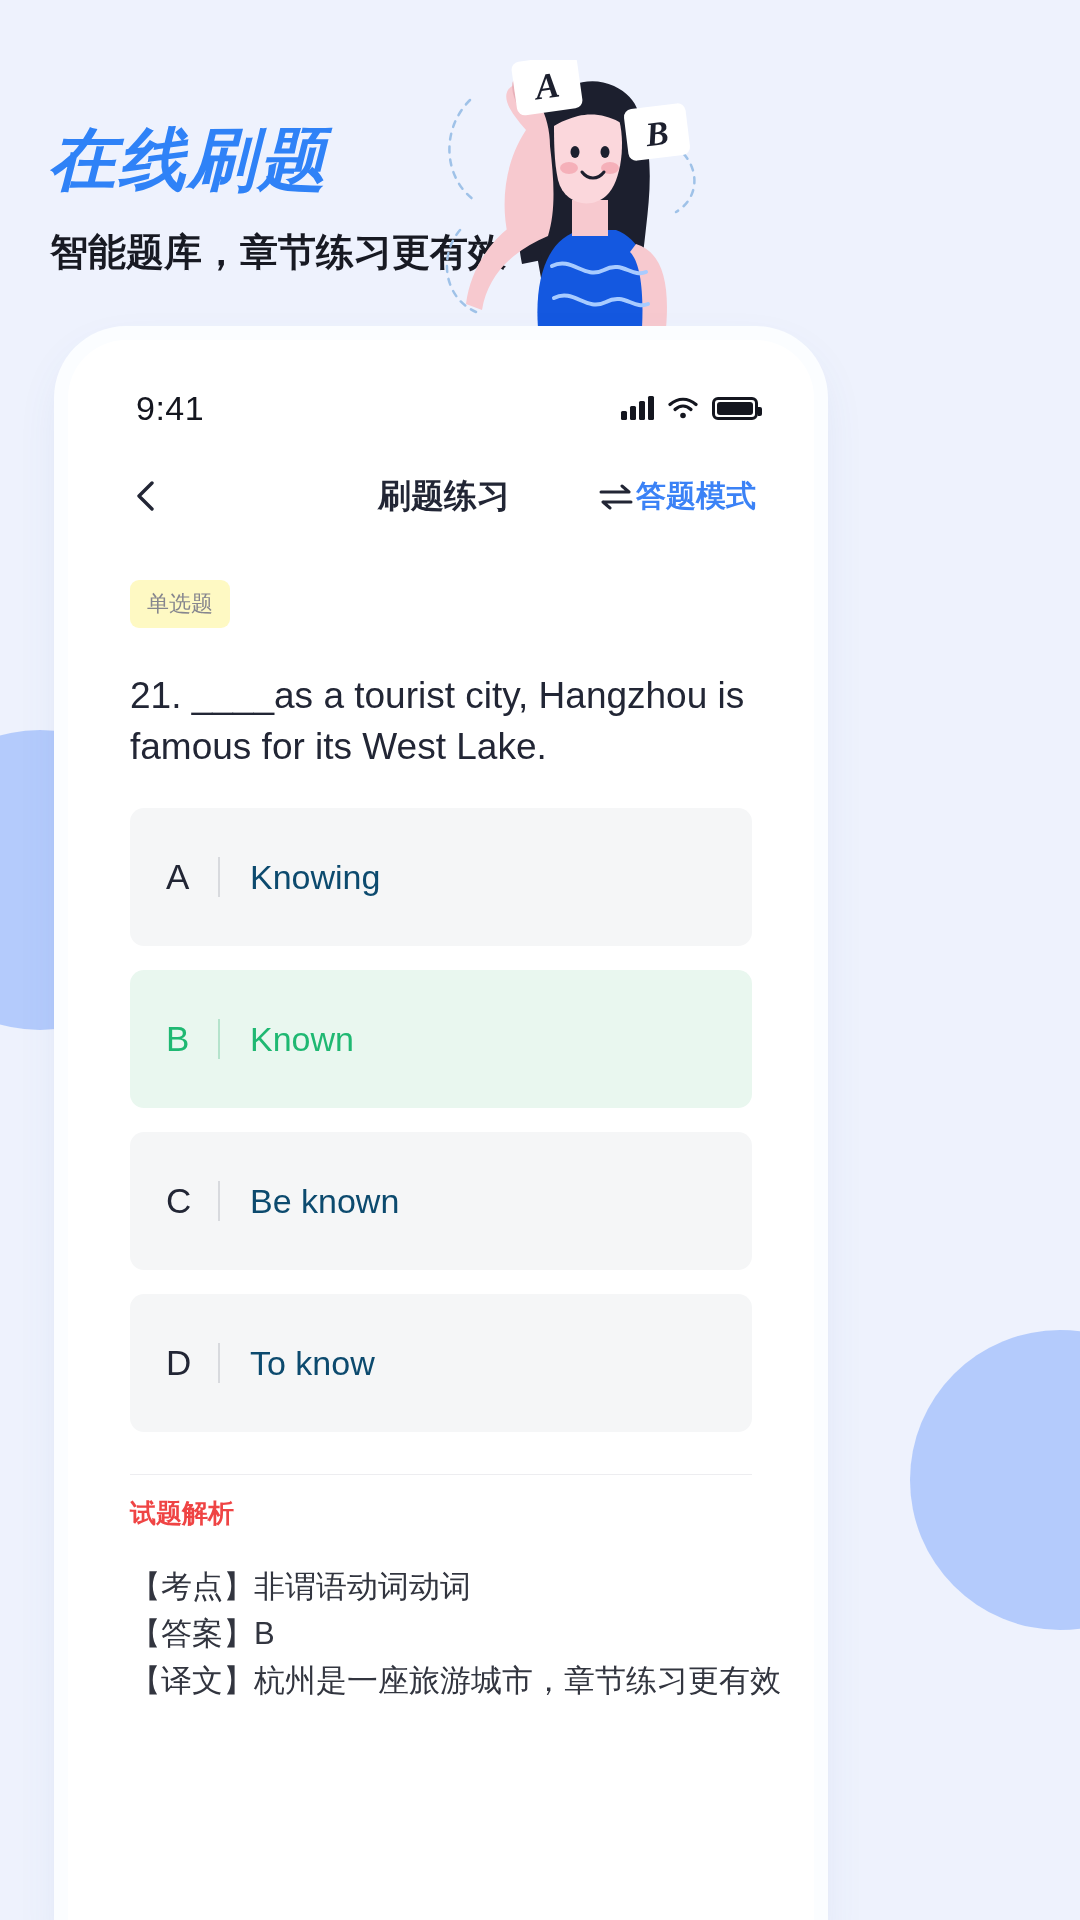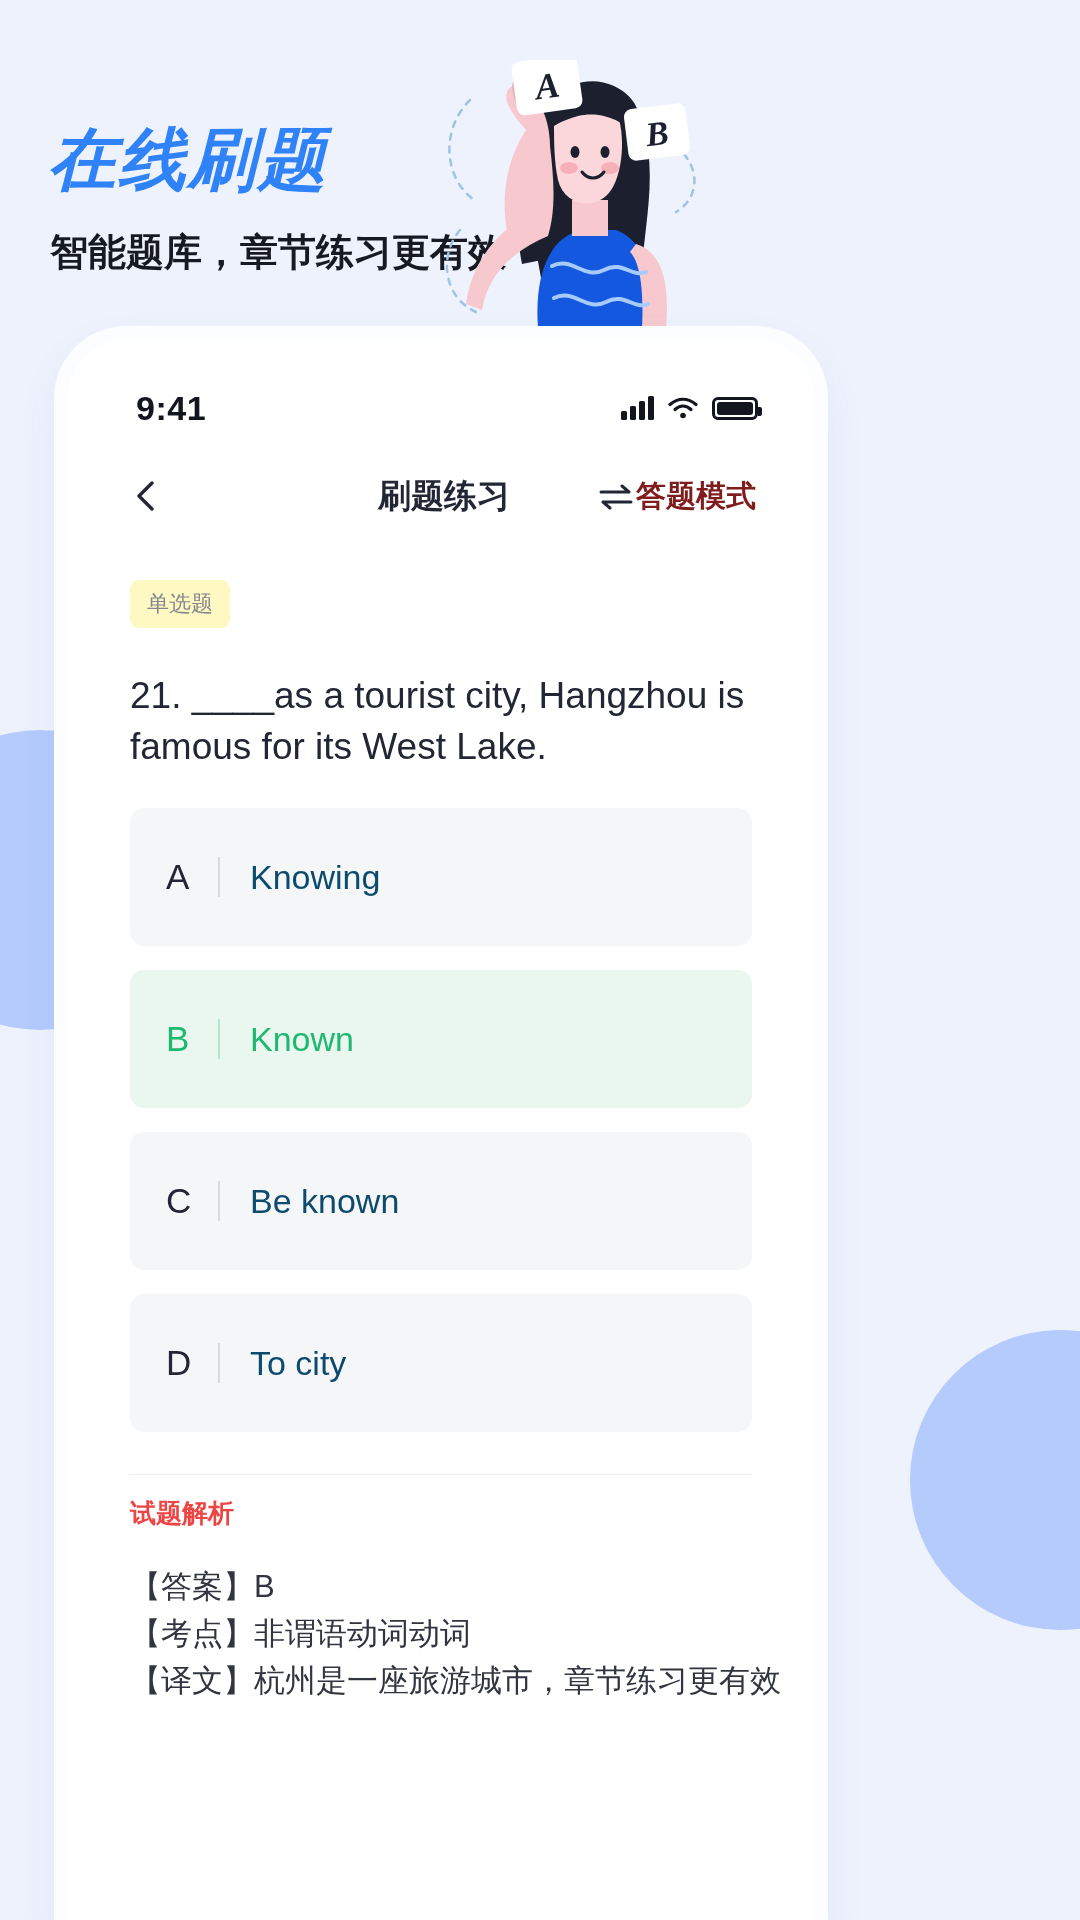--- a/index.html
+++ b/index.html
@@ -59,21 +59,21 @@
   .side-btn.b2 { top:640px; height:88px; }
   .side-btn.b3 { top:752px; height:88px; }
 
   .screen { position:absolute; inset:0; padding:0 0; }
 
   
   .statusbar {
     height:110px; display:flex; align-items:center;
     justify-content:space-between; padding:26px 56px 0 68px;
   }
-  .clock { font-size:34px; font-weight:bold; color:#14161f; letter-spacing:.5px; }
+  .clock { font-size:34px; font-weight:normal; color:#14161f; letter-spacing:.5px; }
   .status-icons { display:flex; align-items:center; gap:14px; }
   .sig { display:flex; align-items:flex-end; gap:3px; height:24px; }
   .sig i { display:block; width:6px; background:#14161f; border-radius:1.5px; }
   .sig i:nth-child(1){height:9px}
   .sig i:nth-child(2){height:14px}
   .sig i:nth-child(3){height:19px}
   .sig i:nth-child(4){height:24px}
   .wifi { width:30px; height:22px; position:relative; }
   .batt {
     width:46px; height:23px; border:3px solid #14161f; border-radius:6px;
@@ -90,21 +90,21 @@
     height:92px; display:flex; align-items:center;
     padding:0 58px 0 62px; position:relative;
   }
   .back { width:34px; height:34px; cursor:pointer; }
   .nav-title {
     position:absolute; left:6px; right:0; text-align:center;
     font-size:33px; font-weight:bold; color:#222635; pointer-events:none;
   }
   .mode {
     margin-left:auto; display:flex; align-items:center; gap:2px;
-    font-size:30px; font-weight:bold; color:#7f1d1d; z-index:2;
+    font-size:30px; font-weight:bold; color:#3b82f6; z-index:2;
   }
   .swap-ico { width:36px; height:26px; }
 
   
   .qbody { padding:0 62px; }
   .tag {
     display:inline-block; margin-top:38px;
     background:#fef9c3; color:#86868e;
     font-size:22px; padding:9px 17px; border-radius:9px;
   }
@@ -255,28 +255,28 @@
           <span class="opt-text">Known</span>
         </div>
         <div class="opt">
           <span class="opt-key">C</span>
           <span class="opt-div"></span>
           <span class="opt-text">Be known</span>
         </div>
         <div class="opt">
           <span class="opt-key">D</span>
           <span class="opt-div"></span>
-          <span class="opt-text">To city</span>
+          <span class="opt-text">To know</span>
         </div>
       </div>
 
       <div class="divider"></div>
 
       <div class="sec-title">试题解析</div>
       <div class="analysis">
+        <div class="an-line">【考点】非谓语动词动词</div>
         <div class="an-line">【答案】B</div>
-        <div class="an-line">【考点】非谓语动词动词</div>
         <div class="an-line">【译文】杭州是一座旅游城市，章节练习更有效</div>
       </div>
     </div>
 
   </div>
 </div>
 
 </body></html>

